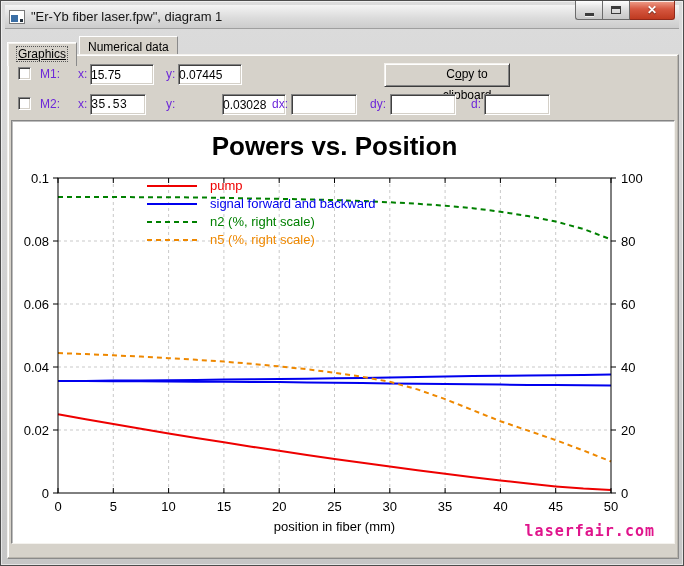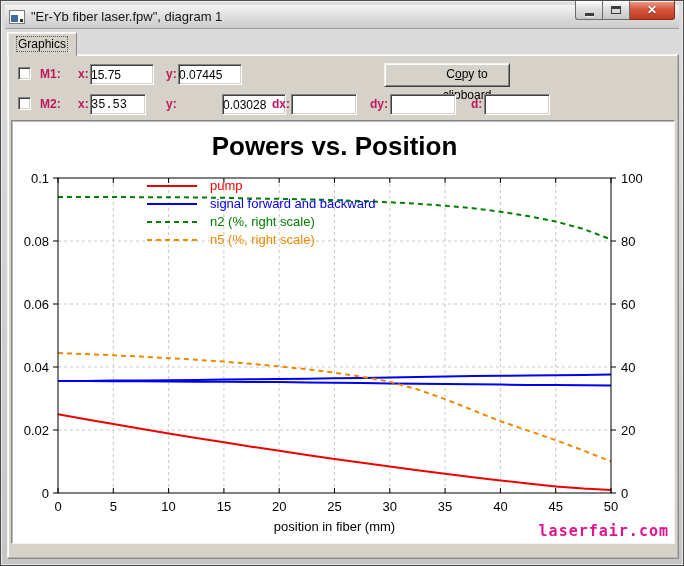--- a/index.html
+++ b/index.html
@@ -44,32 +44,32 @@
   .glyph-max { width:10px; height:8px; border:1px solid #3c3c3c; border-top-width:3px; background:transparent; }
   .glyph-close { color:#fff; font-size:12px; font-weight:bold; line-height:1; text-shadow:0 1px 1px rgba(0,0,0,.5); }
 
   .tabstrip { position:absolute; left:6px; top:31px; height:22px; display:flex; align-items:flex-end; }
   .tab {
     font-size:12px; color:#000; background:#d6d2ca;
     border:1px solid #8a8a8a; border-bottom:none;
     border-top-color:#fff; border-left-color:#fff;
     padding:3px 8px 3px 8px; margin-right:2px; position:relative;
   }
-  .tab.active { padding:4px 9px 5px 9px; top:2px; z-index:3; box-shadow:inset 1px 1px 0 #f4f2ee; }
+  .tab.active { padding:4px 9px 5px 9px; top:12px; z-index:3; box-shadow:inset 1px 1px 0 #f4f2ee;text-decoration:underline; }
   .tab.active .focus { outline:1px dotted #555; padding:0 1px; }
   .tab.inactive { top:2px; height:20px; }
 
   .tabpage {
     position:absolute; left:6px; top:53px; width:672px; height:505px;
     background:#d6d2ca;
     border:1px solid #8a8a8a; border-top-color:#f4f2ee; border-left-color:#f4f2ee;
     box-shadow:inset -1px -1px 0 #b9b5ad, inset 1px 1px 0 #ffffff;
   }
 
-  .ctl-label { position:absolute; font-size:12px; color:#be185d;font-weight:bold; }
+  .ctl-label { position:absolute; font-size:12px; color:#6d28d9; }
   .checkbox {
     position:absolute; width:13px; height:13px; background:#fff;
     border:1px solid; border-color:#848484 #fff #fff #848484;
     box-shadow:inset 1px 1px 0 #404040, inset -1px -1px 0 #d4d0c8;
   }
   .field {
     position:absolute; height:21px; background:#fff; font-family:"Liberation Sans",sans-serif;
     border:1px solid; border-color:#848484 #fff #fff #848484;
     box-shadow:inset 1px 1px 0 #404040, inset -1px -1px 0 #d4d0c8;
     font-size:12px; padding:0 0; color:#000; outline:none;
@@ -81,21 +81,21 @@
     font-size:12px; color:#000; text-align:center; line-height:21px; cursor:default;
   }
 
   .chart-panel {
     position:absolute; left:3px; top:65px; width:664px; height:424px;
     background:#fff;
     border:1px solid; border-color:#848484 #f4f2ee #f4f2ee #848484;
     box-shadow:inset 1px 1px 0 #bdbdbd;
   }
   .watermark {
-    position:absolute; right:5px; bottom:3px;
+    position:absolute; right:19px; bottom:3px;
     font-family:"DejaVu Sans Mono", monospace;
     font-size:15px; letter-spacing:1px; color:#e0148c; font-weight:bold;
   }
 </style>
 </head>
 <body>
 
 <div class="window">
 
   <div class="titlebar">
@@ -111,20 +111,23 @@
       <div class="glyph-max"></div>
     </div>
     <div class="winbtn close">
       <div class="glyph-close">✕</div>
     </div>
   </div>
 
   <div class="tabstrip">
     <div class="tab active">
       <span class="focus">Graphics</span>
+    </div>
+    <div class="tab inactive">
+      <span>Numerical data</span>
     </div>
   </div>
 
   <div class="tabpage">
 
     <span class="checkbox" style="left:10px; top:12px;"></span>
     <span class="ctl-label" style="left:32px; top:12px;">M1:</span>
     <span class="ctl-label" style="left:70px; top:12px;">x:</span>
     <input class="field" style="left: 82px; top: 9px; width: 64px;" value="15.75">
     <span class="ctl-label" style="left:158px; top:12px;">y:</span>

